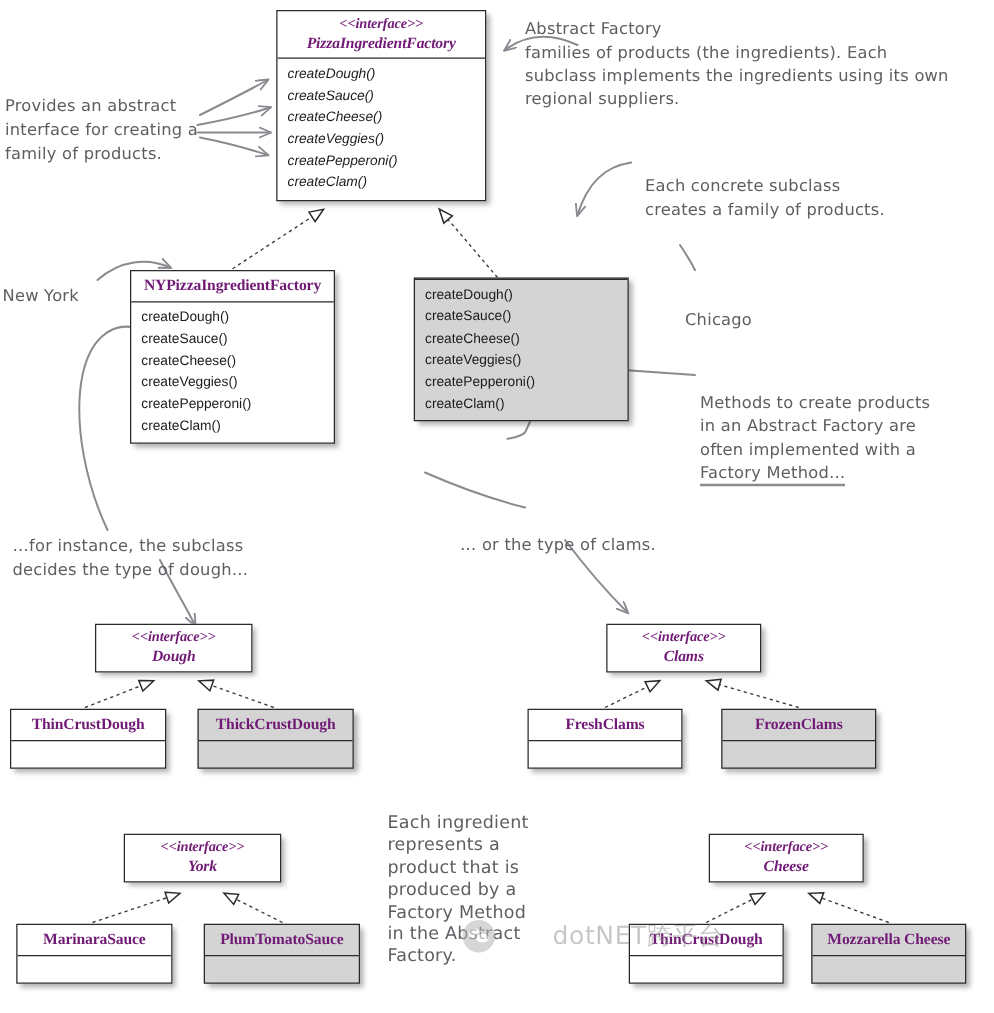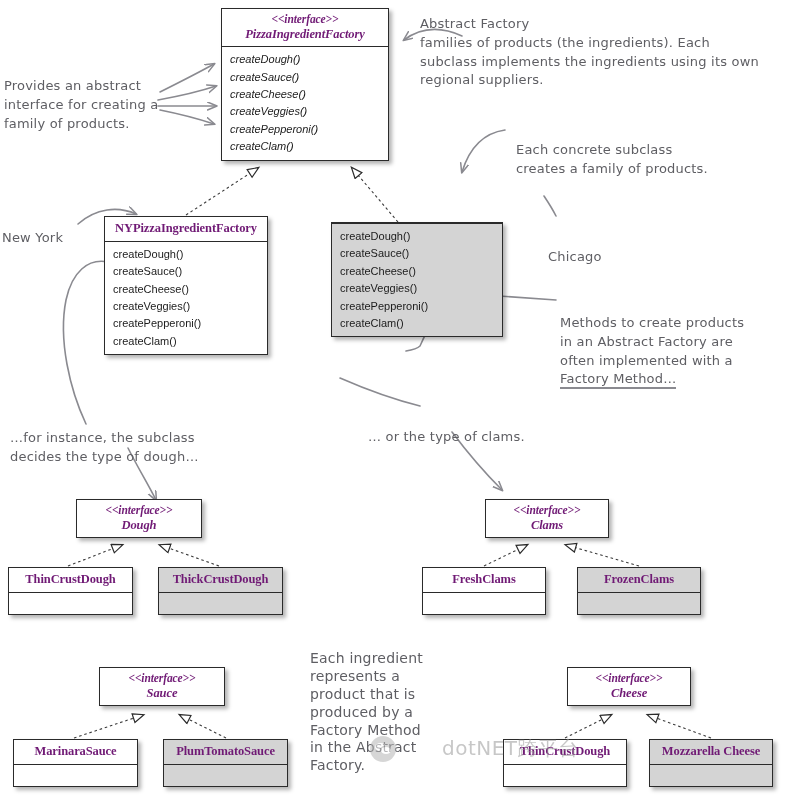--- a/index.html
+++ b/index.html
@@ -278,21 +278,21 @@
     <div class="uml-head">
       <span>FrozenClams</span>
     </div>
     <div class="uml-sep"></div>
     <div class="uml-body empty"></div>
   </div>
 
   <div class="uml-box" style="left:99px; top:667px; width:126px;">
     <div class="uml-head">
       <span class="stereo">&lt;&lt;interface&gt;&gt;</span>
-      <span class="iname">Sauce</span>
+      <span class="iname">York</span>
     </div>
   </div>
 
   <div class="uml-box shaded" style="left:163px; top:739px; width:125px; height:48px;">
     <div class="uml-head">
       <span>PlumTomatoSauce</span>
     </div>
     <div class="uml-sep"></div>
     <div class="uml-body empty"></div>
   </div>

